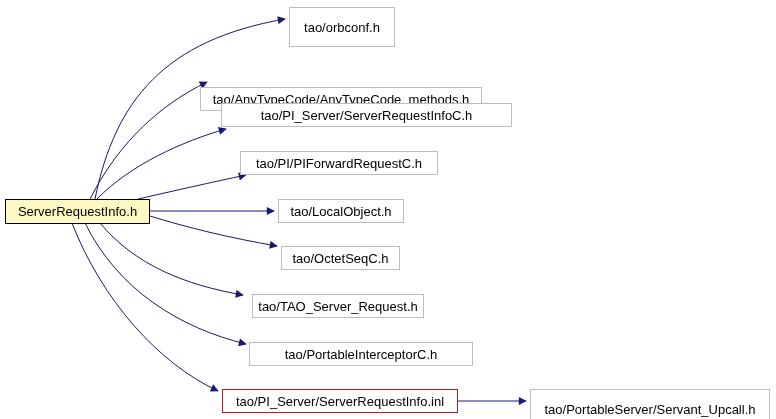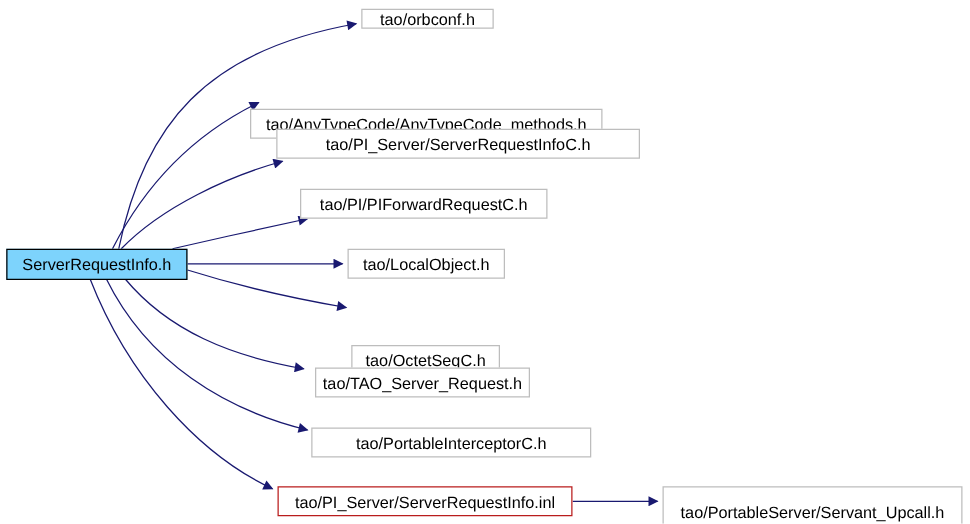--- a/index.html
+++ b/index.html
@@ -29,21 +29,21 @@
     border: 1px solid #bdbdbd;
     display: flex;
     align-items: center;
     justify-content: center;
     font-size: 13px;
     color: #000000;
     white-space: nowrap;
     cursor: pointer;
   }
   .node.highlight {
-    background: #7dd3fc;
+    background: #fef9c3;
     border: 1px solid #000000;
   }
   .node.strong-border {
     border: 1px solid #b91c1c;
   }
 </style>
 </head>
 <body>
 
 <div id="graph-canvas">
@@ -61,24 +61,24 @@
         <path d="M 150,211 L 274,211" marker-end="url(#arrowhead)"></path>
         <path d="M 150,216 C 185,227 230,238 277,246" marker-end="url(#arrowhead)"></path>
         <path d="M 100,223 C 135,265 185,285 243,295" marker-end="url(#arrowhead)"></path>
         <path d="M 85,223 C 118,290 180,328 246,344" marker-end="url(#arrowhead)"></path>
         <path d="M 72,223 C 102,300 158,363 218,391" marker-end="url(#arrowhead)"></path>
         <path d="M 458,401 L 526,401" marker-end="url(#arrowhead)"></path>
       </g>
   </svg>
   <div id="node-layer">
       <div class="node highlight" style="left: 5px; top: 199px; width: 145px; height: 25px;">ServerRequestInfo.h</div>
-      <div class="node" style="left: 289px; top: 7px; width: 106px; height: 16px; text-align: center;">tao/orbconf.h</div>
+      <div class="node" style="left: 289px; top: 7px; width: 106px; height: 40px; text-align: center;">tao/orbconf.h</div>
       <div class="node" style="left: 200px; top: 55px; width: 282px; height: 24px; margin-top: 32px;">tao/AnyTypeCode/AnyTypeCode_methods.h</div>
       <div class="node" style="left: 221px; top: 103px; width: 291px; height: 24px;">tao/PI_Server/ServerRequestInfoC.h</div>
       <div class="node" style="left: 240px; top: 151px; width: 198px; height: 24px;">tao/PI/PIForwardRequestC.h</div>
       <div class="node" style="left: 278px; top: 199px; width: 126px; height: 24px;">tao/LocalObject.h</div>
-      <div class="node" style="left: 281px; top: 246px; width: 119px; height: 24px; margin-top: 30px;">tao/OctetSeqC.h</div>
+      <div class="node" style="left: 281px; top: 246px; width: 119px; height: 24px;">tao/OctetSeqC.h</div>
       <div class="node" style="left: 252px; top: 294px; width: 172px; height: 24px;">tao/TAO_Server_Request.h</div>
       <div class="node" style="left: 249px; top: 342px; width: 224px; height: 24px;">tao/PortableInterceptorC.h</div>
       <div class="node strong-border" style="left: 222px; top: 389px; width: 236px; height: 24px;">tao/PI_Server/ServerRequestInfo.inl</div>
       <div class="node" style="left: 530px; top: 389px; width: 240px; height: 40px;">tao/PortableServer/Servant_Upcall.h</div>
     </div>
 </div>
 
 </body></html>

